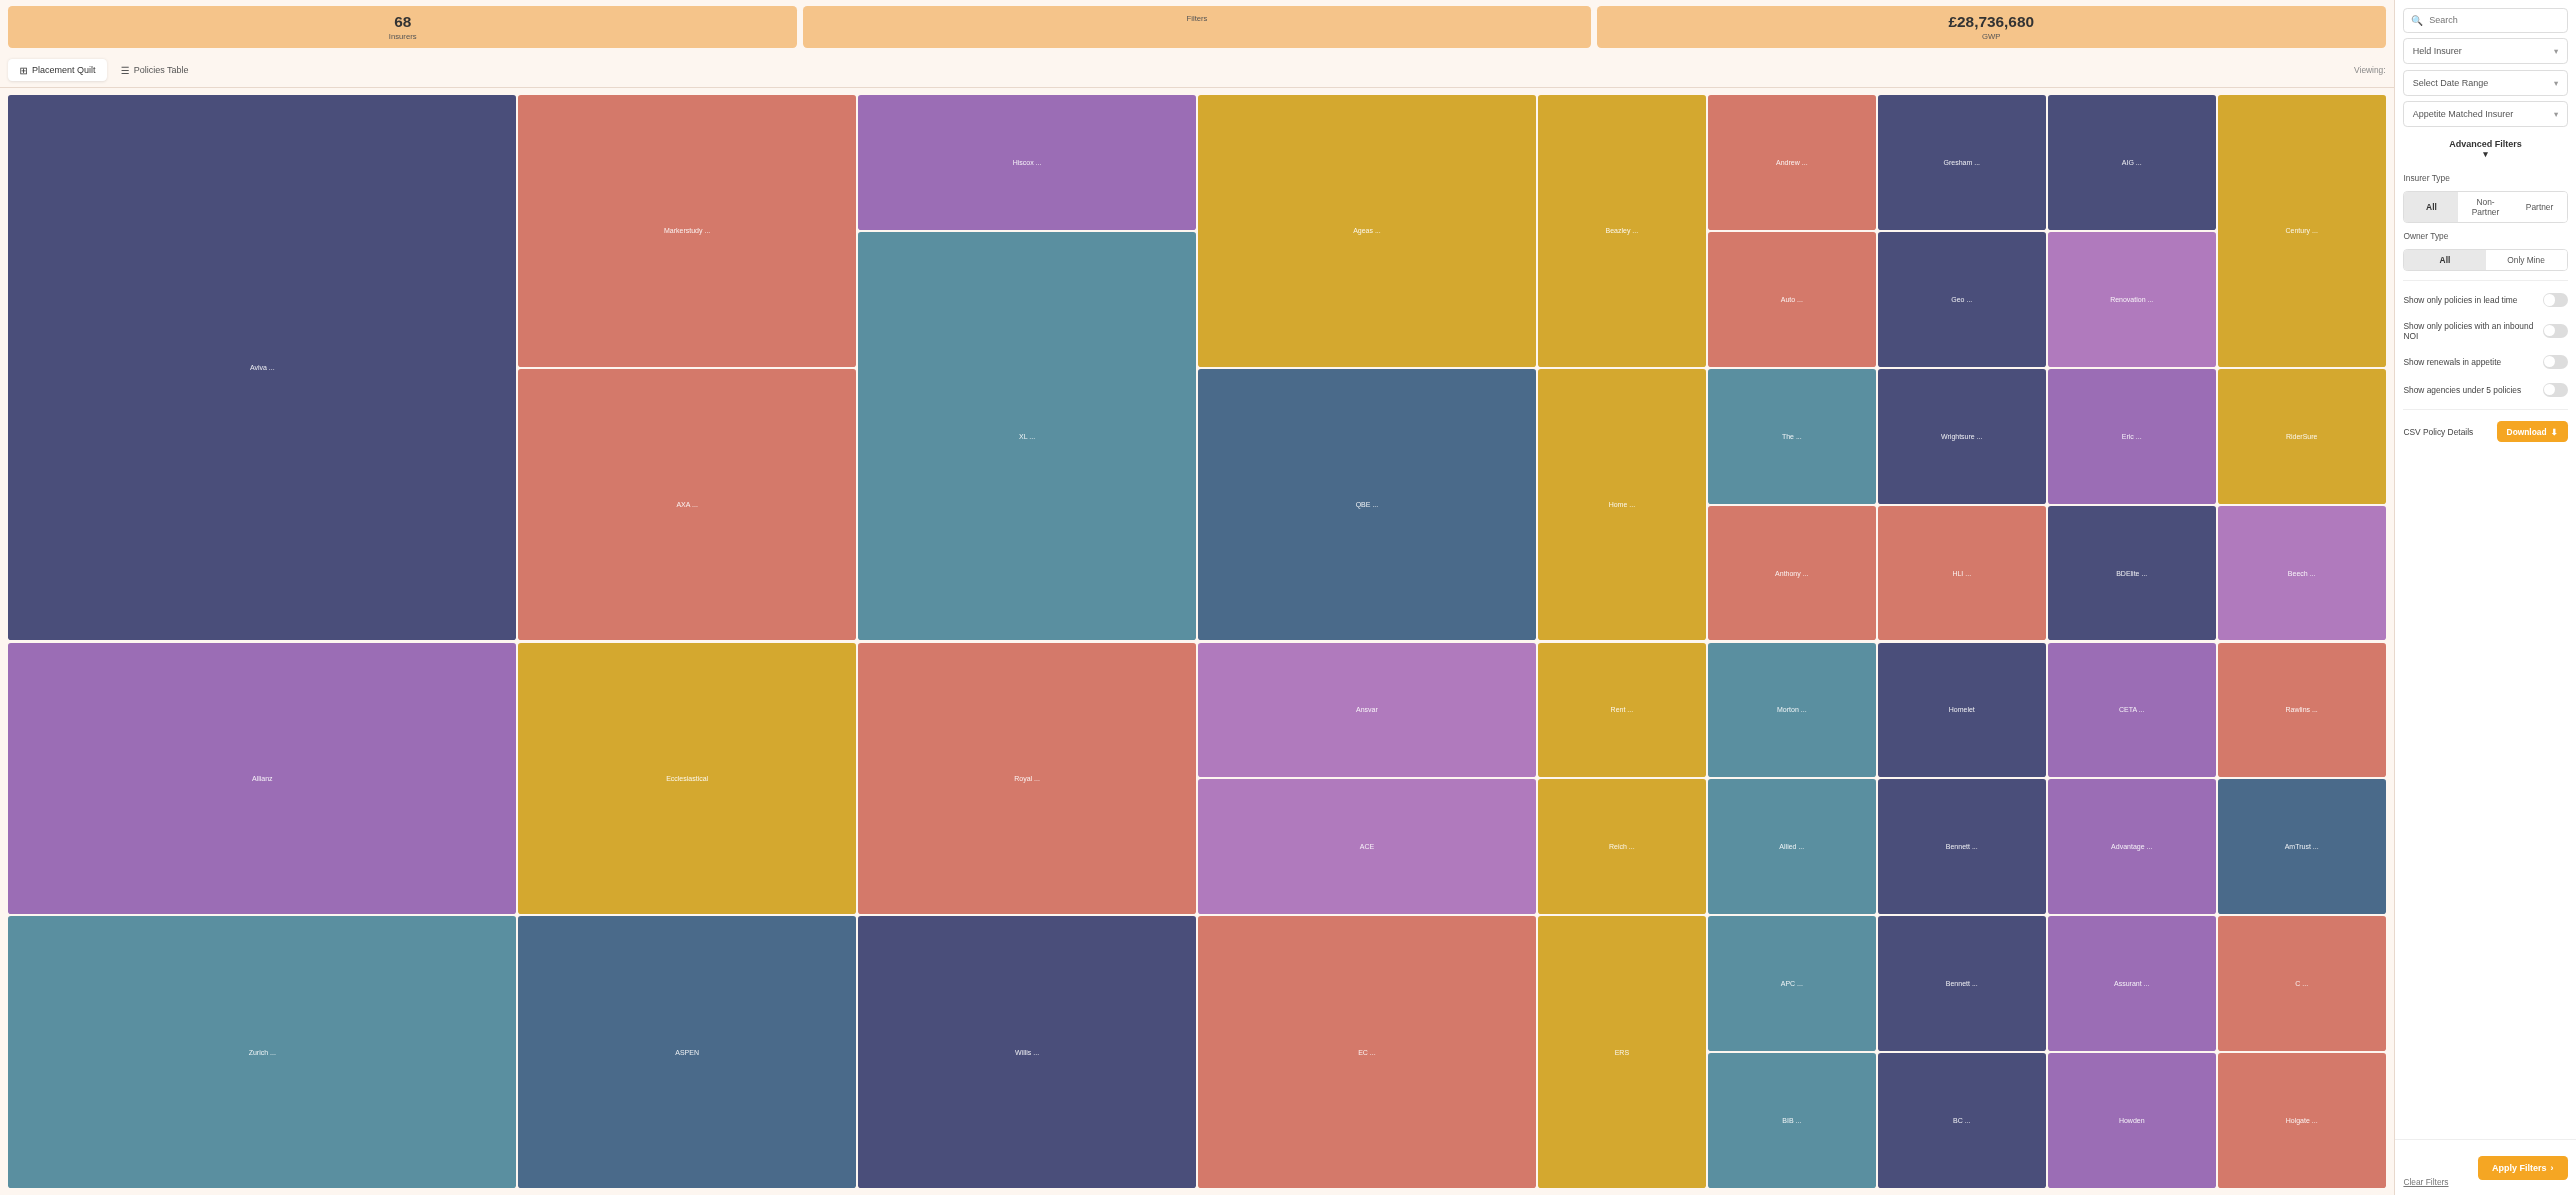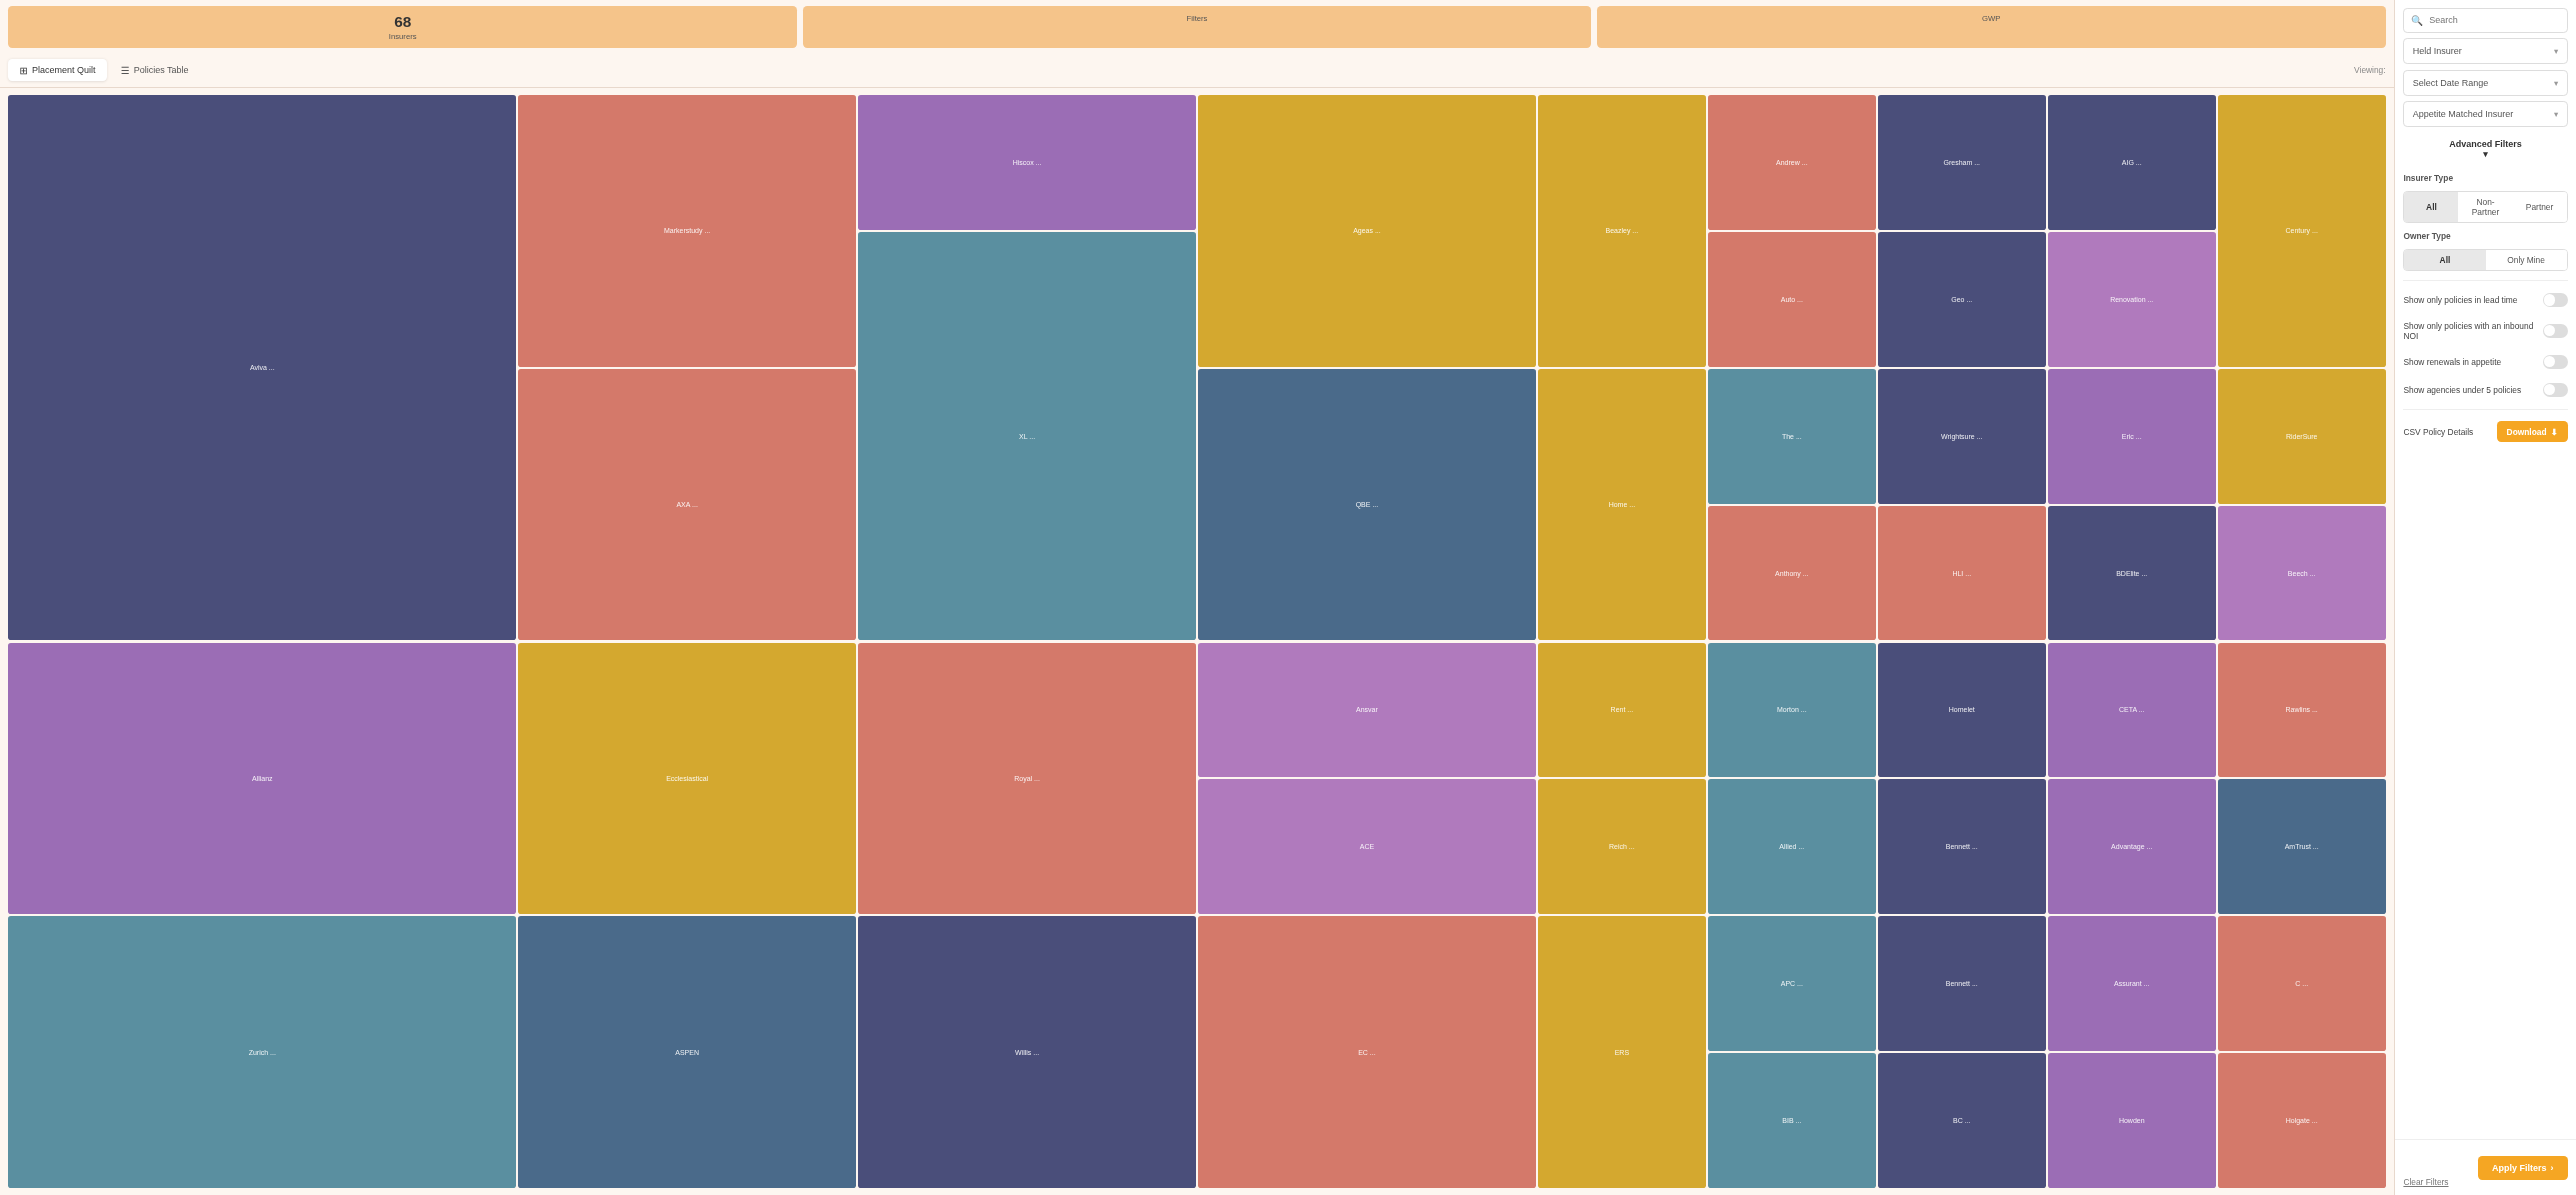--- a/index.html
+++ b/index.html
@@ -200,21 +200,21 @@
       padding: 5.6px 0;
       cursor: pointer;
       font-size: 9px;
       font-weight: 600;
       color: #333;
       flex-direction: column;
     }
 
     .section-label {
       font-size: 8.4px;
-      font-weight: 700;
+      font-weight: 400;
       color: #555;
       margin-top: 2.8px;
       margin-bottom: 2.8px;
     }
 
     .toggle-group {
       display: flex;
       border: 0.7px solid #ddd;
       border-radius: 4.2px;
       overflow: hidden;
@@ -346,20 +346,21 @@
 
   <div class="stats-bar">
     <div class="stat-card">
       <div class="stat-value">68</div>
       <div class="stat-label">Insurers</div>
     </div>
     <div class="stat-card">
       <div class="stat-label">Filters</div>
     </div>
     <div class="stat-card">
+      <div class="stat-value">£28,736,680</div>
       <div class="stat-label">GWP</div>
     </div>
   </div>
 
   <div class="tabs-bar">
     <div class="tabs-left">
       <button class="tab active">
         <span class="tab-icon">⊞</span>
         <span>Placement Quilt</span>
       </button>

